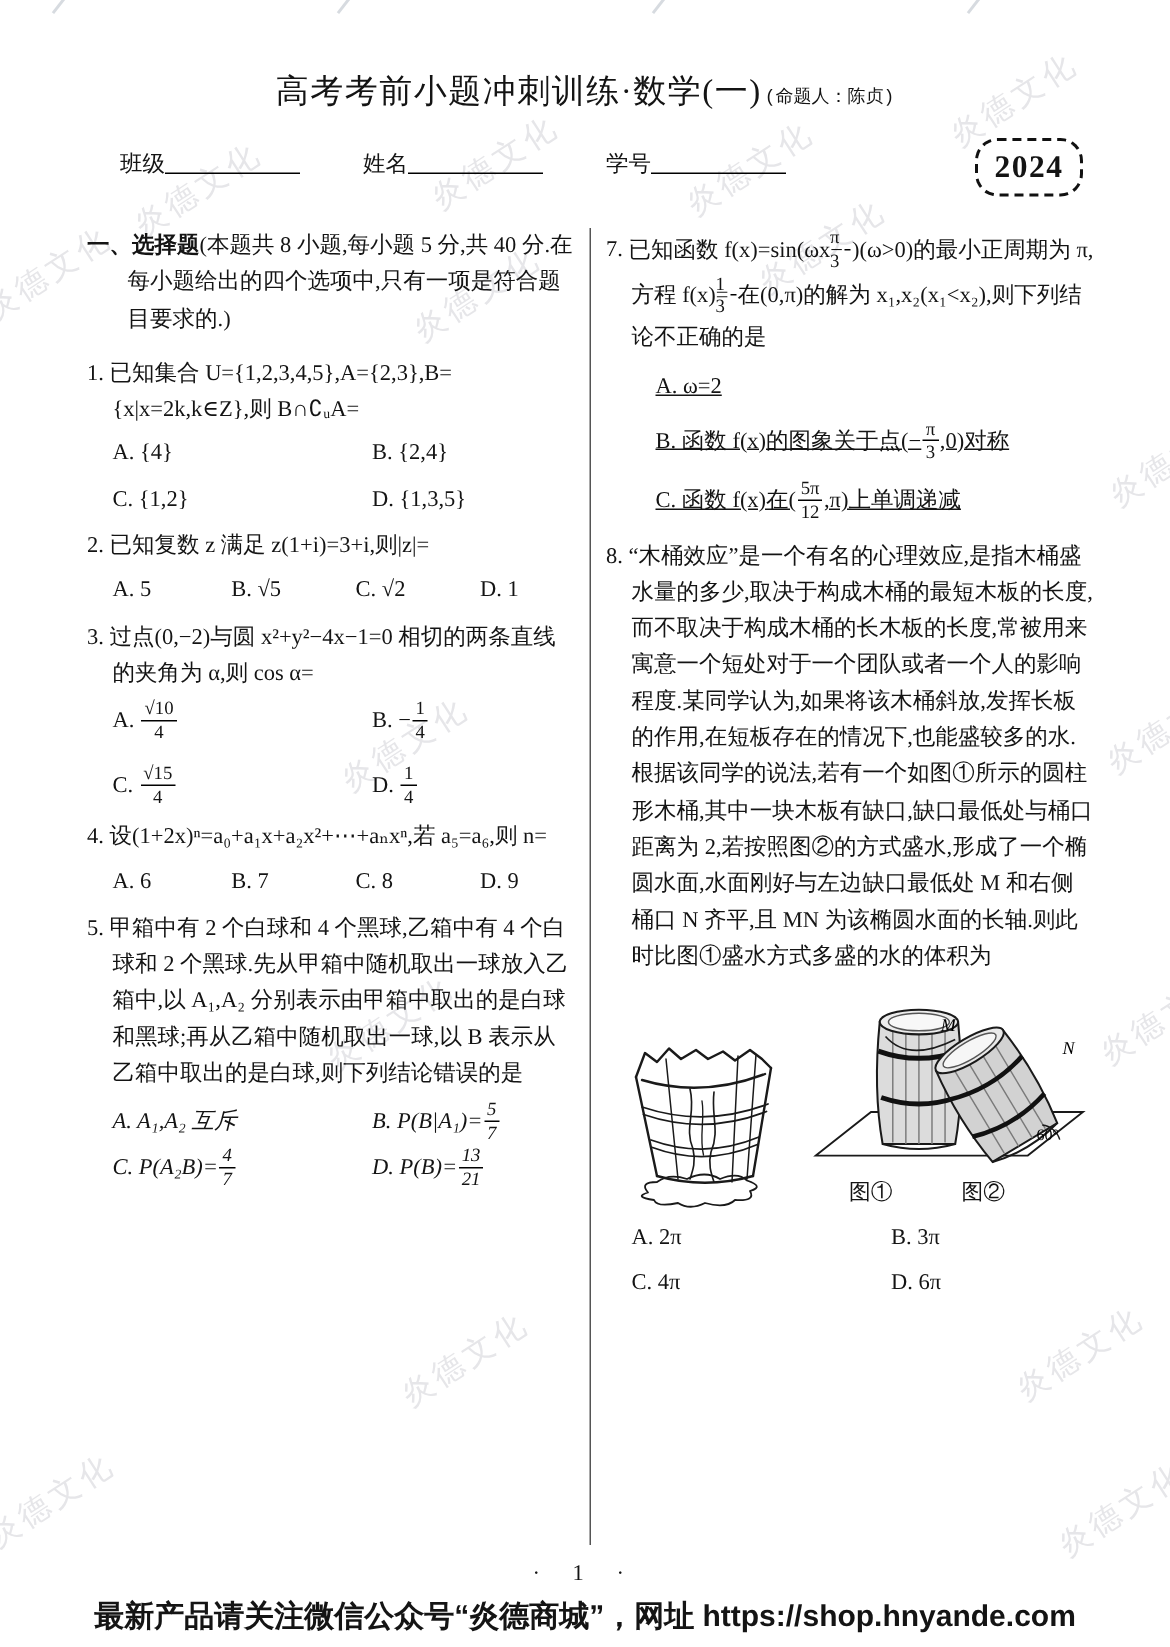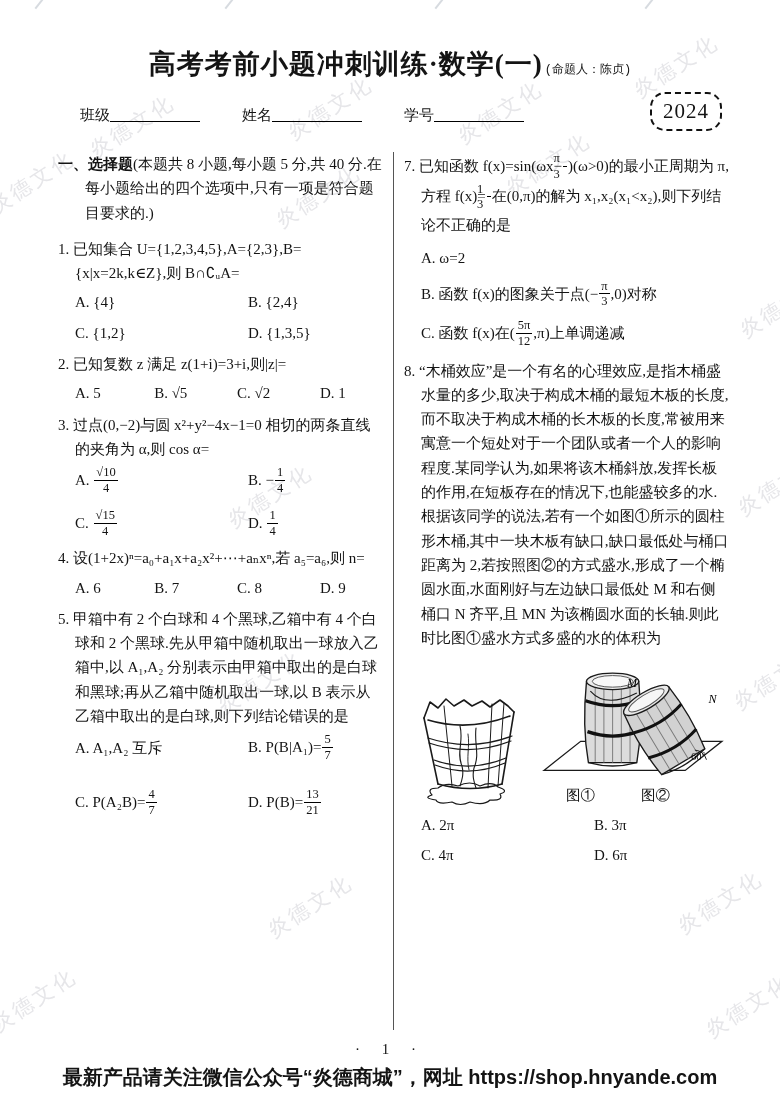--- a/index.html
+++ b/index.html
@@ -7,41 +7,41 @@
     width:780px;height:1098px;background:#ffffff;position:relative;overflow:hidden;
     font-family:"Liberation Serif","DejaVu Serif",serif;color:#141414;
   }
   .cutmark{position:absolute;top:-2px;width:2px;height:12px;background:#d7dbe0;transform:rotate(38deg);}
   .wm{position:absolute;font-size:21px;color:#e6e6e9;transform:rotate(-33deg);
       letter-spacing:3px;white-space:nowrap;pointer-events:none;z-index:0;}
   .content{position:absolute;inset:0;z-index:1;}
 
   
   .title-row{margin-top:46px;text-align:center;}
-  .title{display:inline;font-size:27px;font-weight:bold;letter-spacing:1px;}
+  .title{display:inline;font-size:22px;font-weight:normal;letter-spacing:1px;}
   .author{font-size:12px;margin-left:2px;font-family:Liberation Mono, monospace;}
   .fields-row{margin-top:24px;padding-left:80px;display:flex;gap:42px;font-size:15px;}
   .blank{display:inline-block;width:90px;border-bottom:1.4px solid #000;transform:translateY(2px);}
   .badge{position:absolute;right:58px;top:92px;border:2.5px dashed #111;border-radius:15px;
-         padding:5px 11px;font-size:21px;font-weight:normal;letter-spacing:1px;}
+         padding:5px 11px;font-size:21px;font-weight:bold;letter-spacing:1px;}
 
   
   .vdivider{position:absolute;left:393px;top:152px;height:878px;width:1px;background:#555;}
   .col{position:absolute;top:152px;width:326px;font-size:15px;line-height:1.62;}
   .col-left{left:58px;}
   .col-right{left:404px;width:326px;}
 
   .sec{padding-left:27px;text-indent:-27px;margin-bottom:12px;}
   .sec-title{font-weight:bold;}
   .prob{margin-top:7px;}
   .stem{padding-left:17px;text-indent:-17px;}
   .opts{padding-left:17px;margin:5px 0 6px;}
   .grid2{display:grid;grid-template-columns:56% 44%;row-gap:6px;align-items:center;}
   .row4{display:grid;grid-template-columns:1.05fr 1.1fr 1.1fr 0.85fr;}
-  .opts-list > div{margin:9px 0;}
+  .opts-list > div{margin:9px 16px;text-decoration:underline;}
 
   .frac{display:inline-flex;flex-direction:column;vertical-align:middle;text-align:center;
         font-size:12.5px;line-height:1.18;margin:0 1px;position:relative;top:-1px;}
   .frac .num{border-bottom:1px solid #000;padding:0 2px;display:block;}
   .frac .den{display:block;padding:0 2px;}
 
   
   .figure-row{display:flex;align-items:flex-end;gap:4px;margin:12px 0 4px 4px;}
   .figure-right{display:flex;flex-direction:column;align-items:center;}
   .captions{display:flex;gap:46px;font-size:14.5px;margin-top:2px;padding-right:26px;}
@@ -142,21 +142,21 @@
       <div class="opts row4">
         <span>A. 6</span>
         <span>B. 7</span>
         <span>C. 8</span>
         <span>D. 9</span>
       </div>
     </div>
 
     <div class="prob">
       <div class="stem"><span>5.</span> <span>甲箱中有 2 个白球和 4 个黑球,乙箱中有 4 个白球和 2 个黑球.先从甲箱中随机取出一球放入乙箱中,以 A₁,A₂ 分别表示由甲箱中取出的是白球和黑球;再从乙箱中随机取出一球,以 B 表示从乙箱中取出的是白球,则下列结论错误的是</span></div>
-      <div class="opts grid2" style="row-gap:24px;">
+      <div class="opts grid2" style="row-gap:0;font-style:italic;">
         <span>A. A₁,A₂ 互斥</span>
         <span>B. P(B|A₁)=<span class="frac">
               <span class="num">5</span>
               <span class="den">7</span>
             </span></span>
         <span>C. P(A₂B)=<span class="frac">
               <span class="num">4</span>
               <span class="den">7</span>
             </span></span>
         <span>D. P(B)=<span class="frac">

